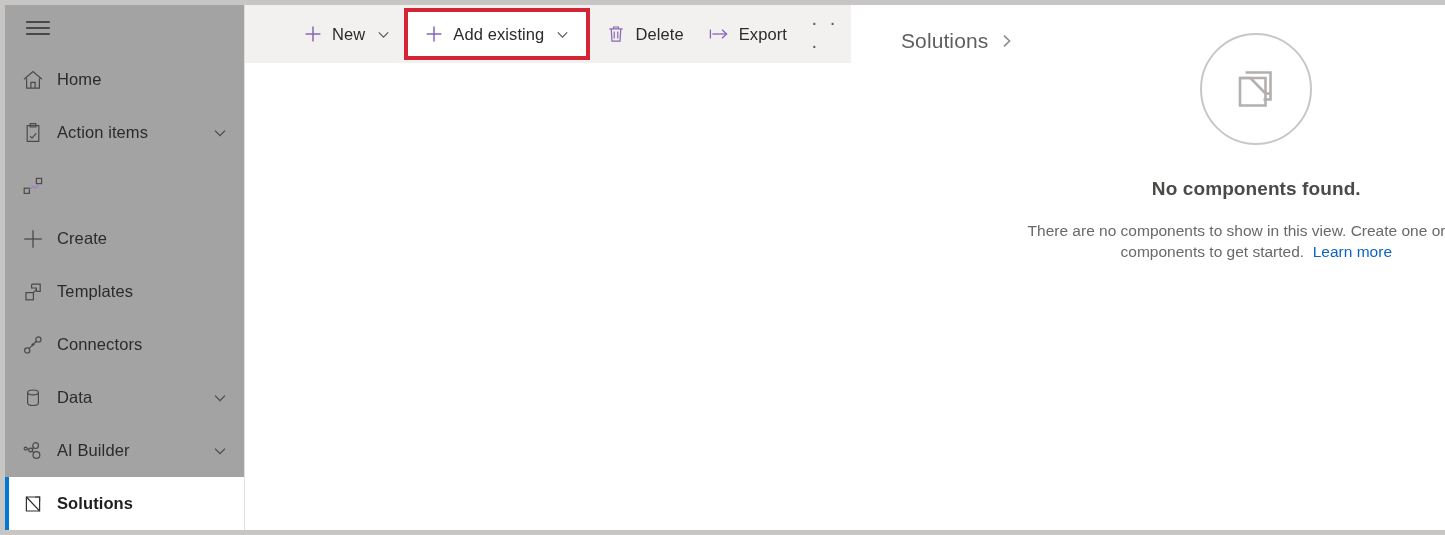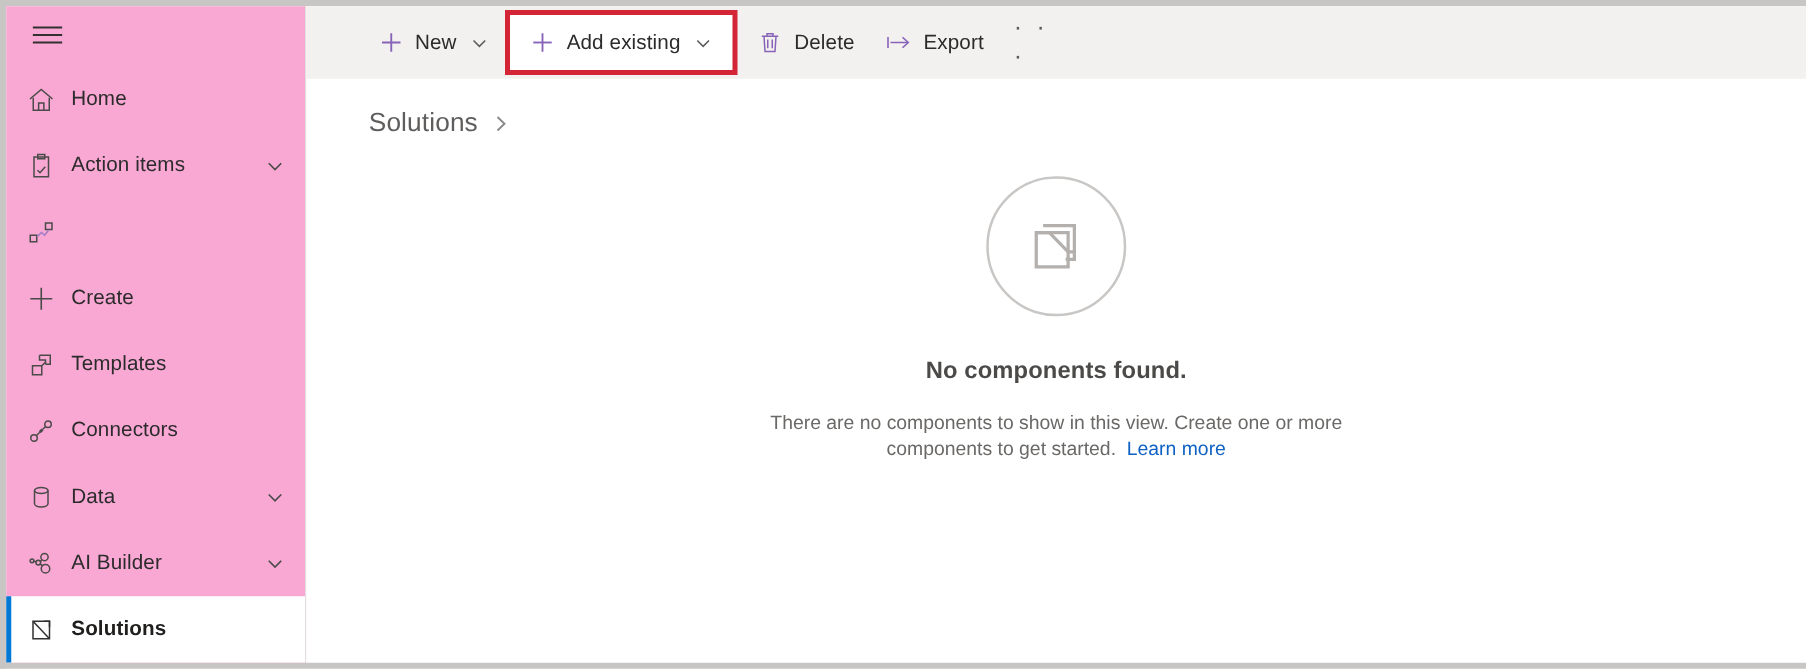--- a/index.html
+++ b/index.html
@@ -22,21 +22,21 @@
     border-right: 0;
     display: flex;
     flex-direction: row;
   }
 
   
   .sidebar {
     width: 240px;
     flex: 0 0 240px;
     height: 100%;
-    background: #f9a8d4;
+    background: #a3a3a3;
     border-right: 1px solid #e1dfdd;
     position: relative;
     display: flex;
     flex-direction: column;
   }
 
   .hamburger-wrap {
     height: 56px;
     display: flex;
     align-items: center;
@@ -101,21 +101,21 @@
     width: 4px;
     background: #0078d4;
   }
 
   
   .main {
     flex: 1 1 auto;
     height: 100%;
     background: #ffffff;
     display: flex;
-    flex-direction: column;
+    flex-direction: row;
     position: relative;
     min-width: 0;
   }
 
   .command-bar {
     height: 58px;
     flex: 0 0 58px;
     background: #f3f1f0;
     display: flex;
     align-items: center;

